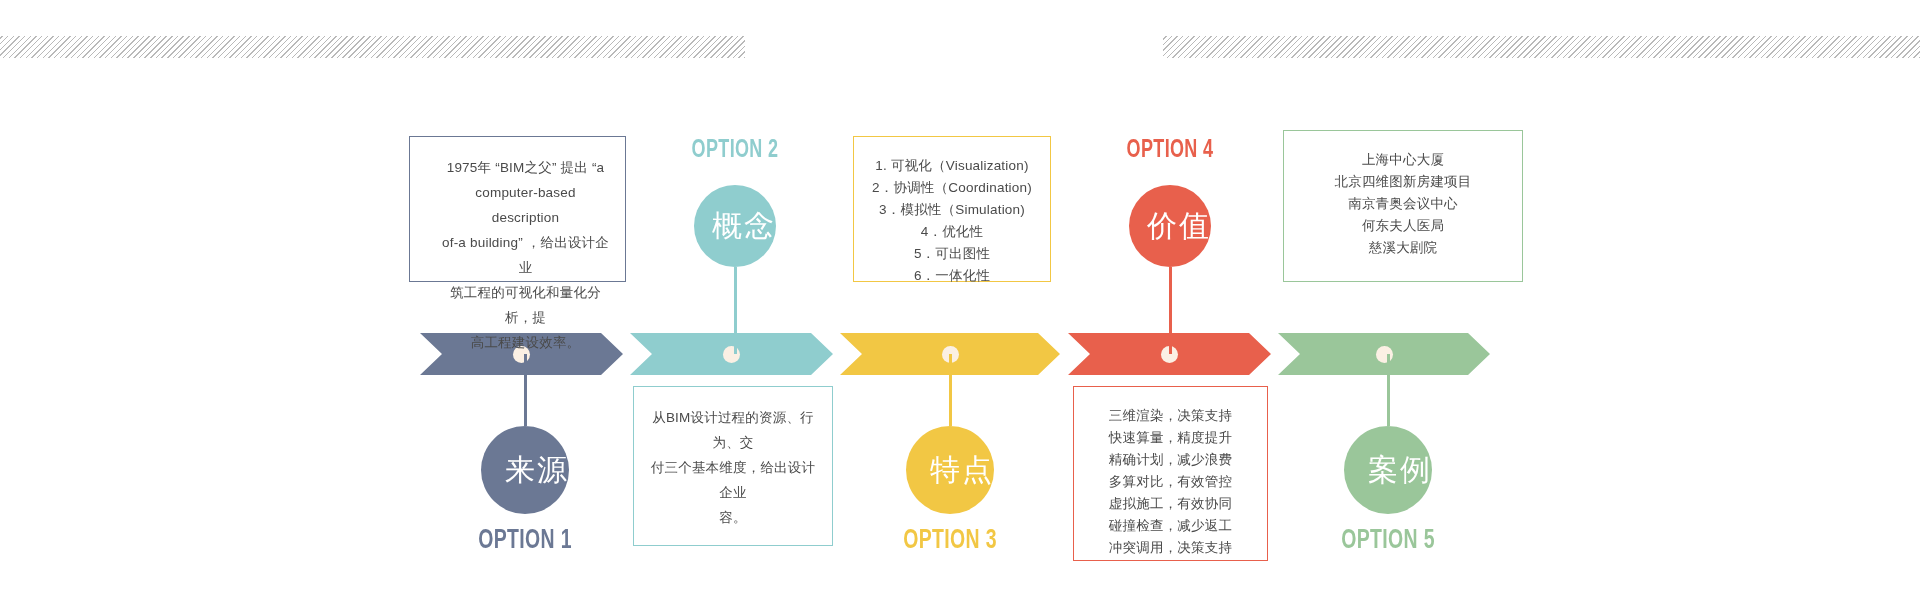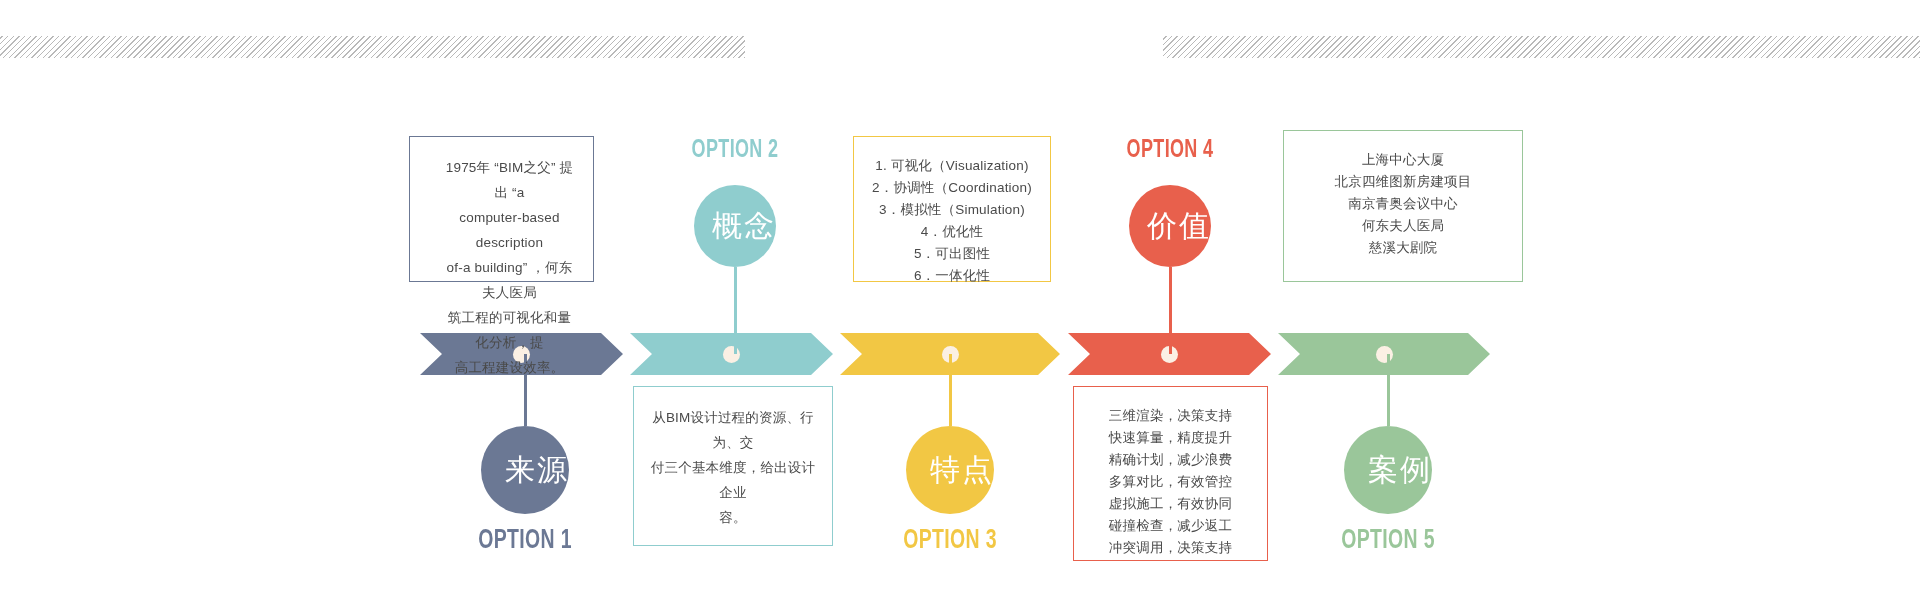--- a/index.html
+++ b/index.html
@@ -159,24 +159,24 @@
       <span class="dot"></span>
     </div>
 </div>
 
 <div class="stem" id="stem0" style="left: 523.5px; background: rgb(107, 120, 148); top: 354px; height: 72px;"></div>
 <div class="stem" id="stem1" style="left: 733.5px; background: rgb(143, 205, 206); top: 267px; height: 87px;"></div>
 <div class="stem" id="stem2" style="left: 948.5px; background: rgb(242, 199, 68); top: 354px; height: 72px;"></div>
 <div class="stem" id="stem3" style="left: 1168.5px; background: rgb(232, 96, 76); top: 267px; height: 87px;"></div>
 <div class="stem" id="stem4" style="left: 1386.5px; background: rgb(154, 198, 154); top: 354px; height: 72px;"></div>
 
-<div class="txtbox para" id="box0" style="left: 409px; top: 136px; width: 185px; height: 146px; border-color: rgb(107, 120, 148); padding-left: 32px;">
+<div class="txtbox para" id="box0" style="left: 409px; top: 136px; width: 217px; height: 146px; border-color: rgb(107, 120, 148); padding-left: 32px;">
   <span class="line">1975年 “BIM之父” 提出 “a</span>
   <span class="line">computer-based description</span>
-  <span class="line">of-a building” ，何东夫人医局</span>
+  <span class="line">of-a building” ，给出设计企业</span>
   <span class="line">筑工程的可视化和量化分析，提</span>
   <span class="line">高工程建设效率。</span>
 </div>
 
 <div class="txtbox para" id="box1" style="left: 633px; top: 386px; width: 200px; height: 160px; border-color: rgb(143, 205, 206);">
   <span class="line">从BIM设计过程的资源、行为、交</span>
   <span class="line">付三个基本维度，给出设计企业</span>
   <span class="line">容。</span>
 </div>
 

